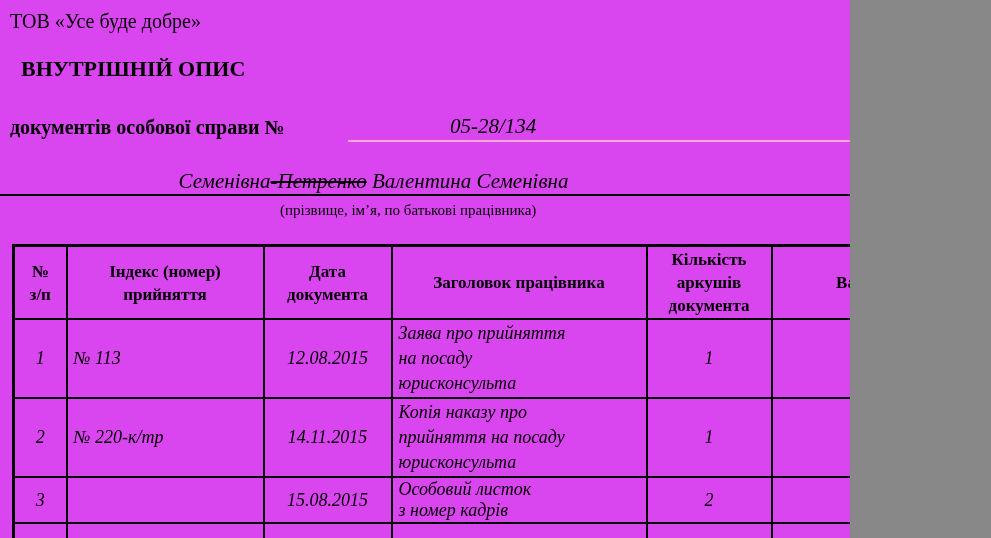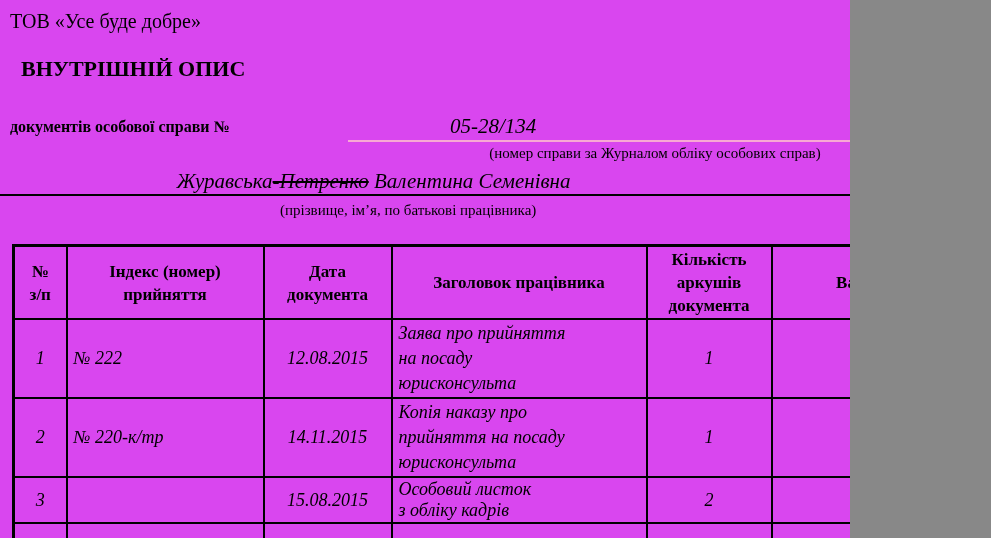--- a/index.html
+++ b/index.html
@@ -15,21 +15,21 @@
   .company {
     position: absolute; left: 10px; top: 8px;
     font-size: 20px; line-height: 26px;
   }
   .doc-title {
     position: absolute; left: 12px; top: 55px;
     font-size: 22px; font-weight: bold; line-height: 28px; margin-left: 9px;
   }
   .case-label {
     position: absolute; left: 10px; top: 114px;
-    font-size: 16px; font-weight: bold; line-height: 26px; white-space: nowrap;
+    font-size: 20px; font-weight: bold; line-height: 26px; white-space: nowrap;
   }
   .case-underline {
     position: absolute; left: 348px; top: 112px; width: 587px; height: 28px;
     border-bottom: 2px solid #f9a8d4;
     box-sizing: content-box;
   }
   .case-value {
     display: block; padding-left: 102px;
     font-style: italic; font-size: 21px; line-height: 28px;
   }
@@ -82,23 +82,22 @@
 <div class="page">
 
   <div class="company">ТОВ «Усе буде добре»</div>
 
   <div class="doc-title">ВНУТРІШНІЙ ОПИС</div>
 
   <div class="case-label">документів особової справи №</div>
   <div class="case-underline">
     <span class="case-value">05-28/134</span>
   </div>
-  <div class="caption-1">(номер справи за Журналом обліку особових справ)</div>
 
-  <div class="name-line"><span>Журавська</span><span class="struck">-Петренко</span><span> Валентина Семенівна</span></div>
+  <div class="name-line"><span>Семенівна</span><span class="struck">-Петренко</span><span> Валентина Семенівна</span></div>
   <div class="caption-2">(прізвище, ім’я, по батькові працівника)</div>
 
   <table class="doc-table">
     <colgroup>
       <col style="width:53px">
       <col style="width:197px">
       <col style="width:128px">
       <col style="width:255px">
       <col style="width:125px">
       <col style="width:213px">
@@ -112,21 +111,21 @@
         <th>Дата
 документа</th>
         <th>Заголовок працівника</th>
         <th>Кількість
 аркушів
 документа</th>
         <th>Валентина</th>
       </tr>
       <tr class="r1">
         <td class="col-num">1</td>
-        <td class="col-index">№ 222</td>
+        <td class="col-index">№ 113</td>
         <td class="col-date">12.08.2015</td>
         <td class="col-title">Заява про прийняття
 на посаду
 юрисконсульта</td>
         <td class="col-sheets">1</td>
         <td class="col-notes"></td>
       </tr>
       <tr class="r2">
         <td class="col-num">2</td>
         <td class="col-index">№ 220-к/тр</td>
@@ -135,21 +134,21 @@
 прийняття на посаду
 юрисконсульта</td>
         <td class="col-sheets">1</td>
         <td class="col-notes"></td>
       </tr>
       <tr class="r3">
         <td class="col-num">3</td>
         <td class="col-index"></td>
         <td class="col-date">15.08.2015</td>
         <td class="col-title">Особовий листок
-з обліку кадрів</td>
+з номер кадрів</td>
         <td class="col-sheets">2</td>
         <td class="col-notes"></td>
       </tr>
       <tr class="r4">
         <td class="col-num"></td>
         <td class="col-index"></td>
         <td class="col-date"></td>
         <td class="col-title"></td>
         <td class="col-sheets"></td>
         <td class="col-notes"></td>

